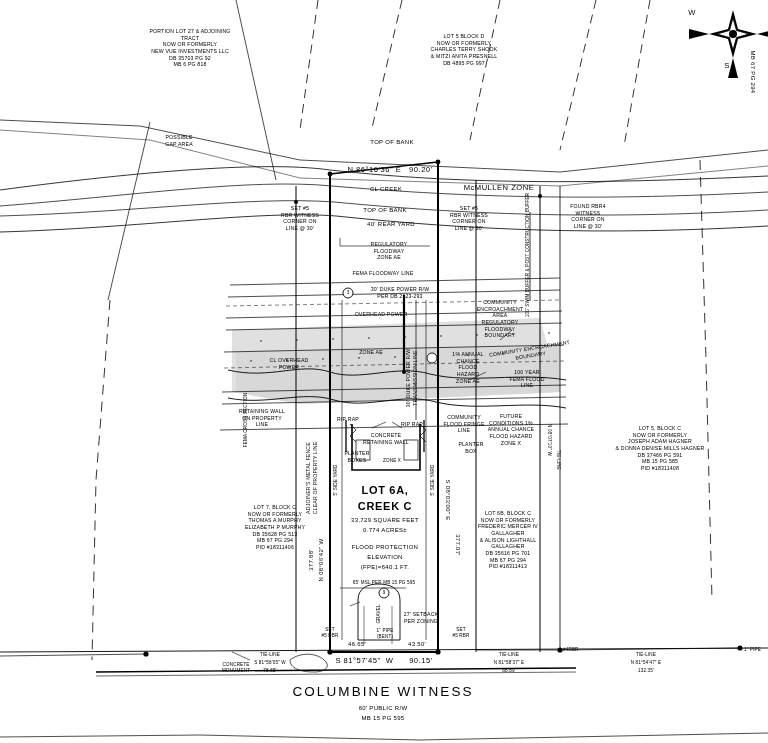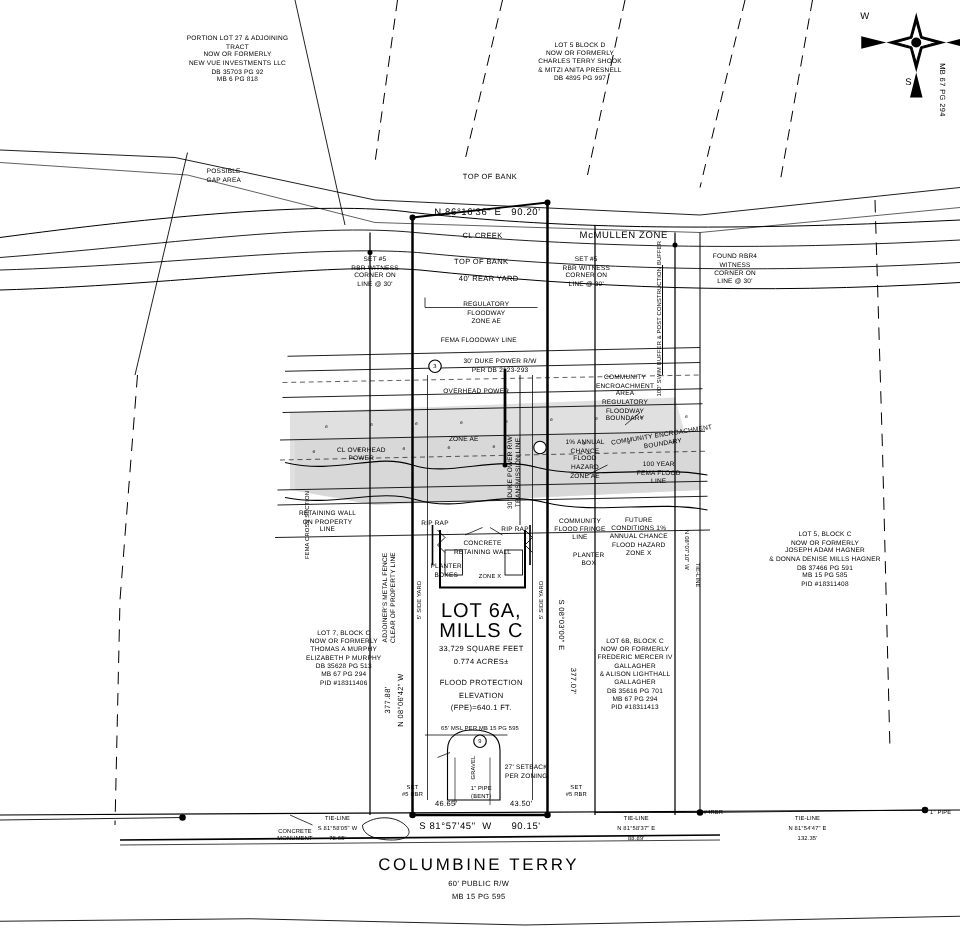--- a/index.html
+++ b/index.html
@@ -2,21 +2,21 @@
 <html><head>
 <meta charset="utf-8">
 <style>
   html,body{margin:0;padding:0;background:#fff;}
   body{width:768px;height:743px;position:relative;overflow:hidden;
        font-family:"Liberation Sans",sans-serif;color:#000;}
   #plat{position:absolute;inset:0;}
   .t{position:absolute;font-size:5.2px;line-height:1.28;letter-spacing:.18px;
      white-space:pre;text-align:center;transform-origin:50% 50%;}
   .tl{text-align:left;}
-  .big{font-size:16px;font-weight:normal;letter-spacing:.7px;}
+  .big{font-size:11px;font-weight:bold;letter-spacing:.7px;}
   .mid{font-size:7.6px;letter-spacing:.5px;}
   .sm{font-size:6px;letter-spacing:.3px;}
   .xs{font-size:4.6px;letter-spacing:.15px;}
   .street{font-size:13.5px;letter-spacing:2.1px;}
   .rot90{transform:translate(-50%,-50%) rotate(-90deg);}
   .rot90cw{transform:translate(-50%,-50%) rotate(90deg);}
   .ctr{transform:translate(-50%,-50%);}
   .notes{position:absolute;left:-182px;top:198px;width:330px;font-size:6.1px;
          line-height:2.02;letter-spacing:.2px;text-align:left;}
   .notes div{white-space:nowrap;}
@@ -294,21 +294,21 @@
 <div class="t rot90" style="left:312px;top:478px;">ADJOINER'S METAL FENCE
 CLEAR OF PROPERTY LINE</div>
 
 <div class="t rot90 xs" style="left:336px;top:480px;">5' SIDE YARD</div>
 <div class="t rot90 xs" style="left:433px;top:480px;">5' SIDE YARD</div>
 
 <div class="t rot90 xs" style="left:246px;top:420px;">FEMA CROSS SECTION</div>
 <div class="t rot90 xs" style="left:528px;top:255px;">100' SWIM BUFFER &amp; POST CONSTRUCTION BUFFER</div>
 
 <div class="t ctr big" style="left:385px;top:490px;">LOT 6A,</div>
-<div class="t ctr big" style="left:385px;top:506px;">MILLS C</div>
+<div class="t ctr big" style="left:385px;top:506px;">CREEK C</div>
 <div class="t ctr sm" style="left:385px;top:521px;">33,729 SQUARE FEET</div>
 <div class="t ctr sm" style="left:385px;top:531px;">0.774 ACRES±</div>
 <div class="t ctr sm" style="left:385px;top:548px;">FLOOD PROTECTION</div>
 <div class="t ctr sm" style="left:385px;top:558px;">ELEVATION</div>
 <div class="t ctr sm" style="left:385px;top:568px;">(FPE)=640.1 FT.</div>
 
 <div class="t ctr xs" style="left:384px;top:583px;">65' MSL PER MB 15 PG 595</div>
 <div class="t ctr xs" style="left:384px;top:593px;">9</div>
 
 <div class="t ctr" style="left:421px;top:618px;">27' SETBACK
@@ -358,21 +358,21 @@
 <div class="t ctr xs" style="left:270px;top:671px;">78.65'</div>
 
 <div class="t ctr xs" style="left:509px;top:655px;">TIE-LINE</div>
 <div class="t ctr xs" style="left:509px;top:663px;">N 81°58'37" E</div>
 <div class="t ctr xs" style="left:509px;top:671px;">88.89'</div>
 
 <div class="t ctr xs" style="left:646px;top:655px;">TIE-LINE</div>
 <div class="t ctr xs" style="left:646px;top:663px;">N 81°54'47" E</div>
 <div class="t ctr xs" style="left:646px;top:671px;">132.35'</div>
 
-<div class="t ctr street" style="left:383px;top:692px;">COLUMBINE TERRY</div>
+<div class="t ctr street" style="left:383px;top:692px;">COLUMBINE WITNESS</div>
 <div class="t ctr sm" style="left:383px;top:709px;">60' PUBLIC R/W</div>
 <div class="t ctr sm" style="left:383px;top:719px;">MB 15 PG 595</div>
 
 <div class="t ctr mid" style="left:692px;top:13px;">W</div>
 <div class="t ctr mid" style="left:727px;top:66px;">S</div>
 <div class="t rot90cw sm" style="left:752px;top:72px;">MB 67 PG 294</div>
 
 <div class="notes">
   <div>otherwise notes.</div>
   <div>olumbine Circle, a public</div>

